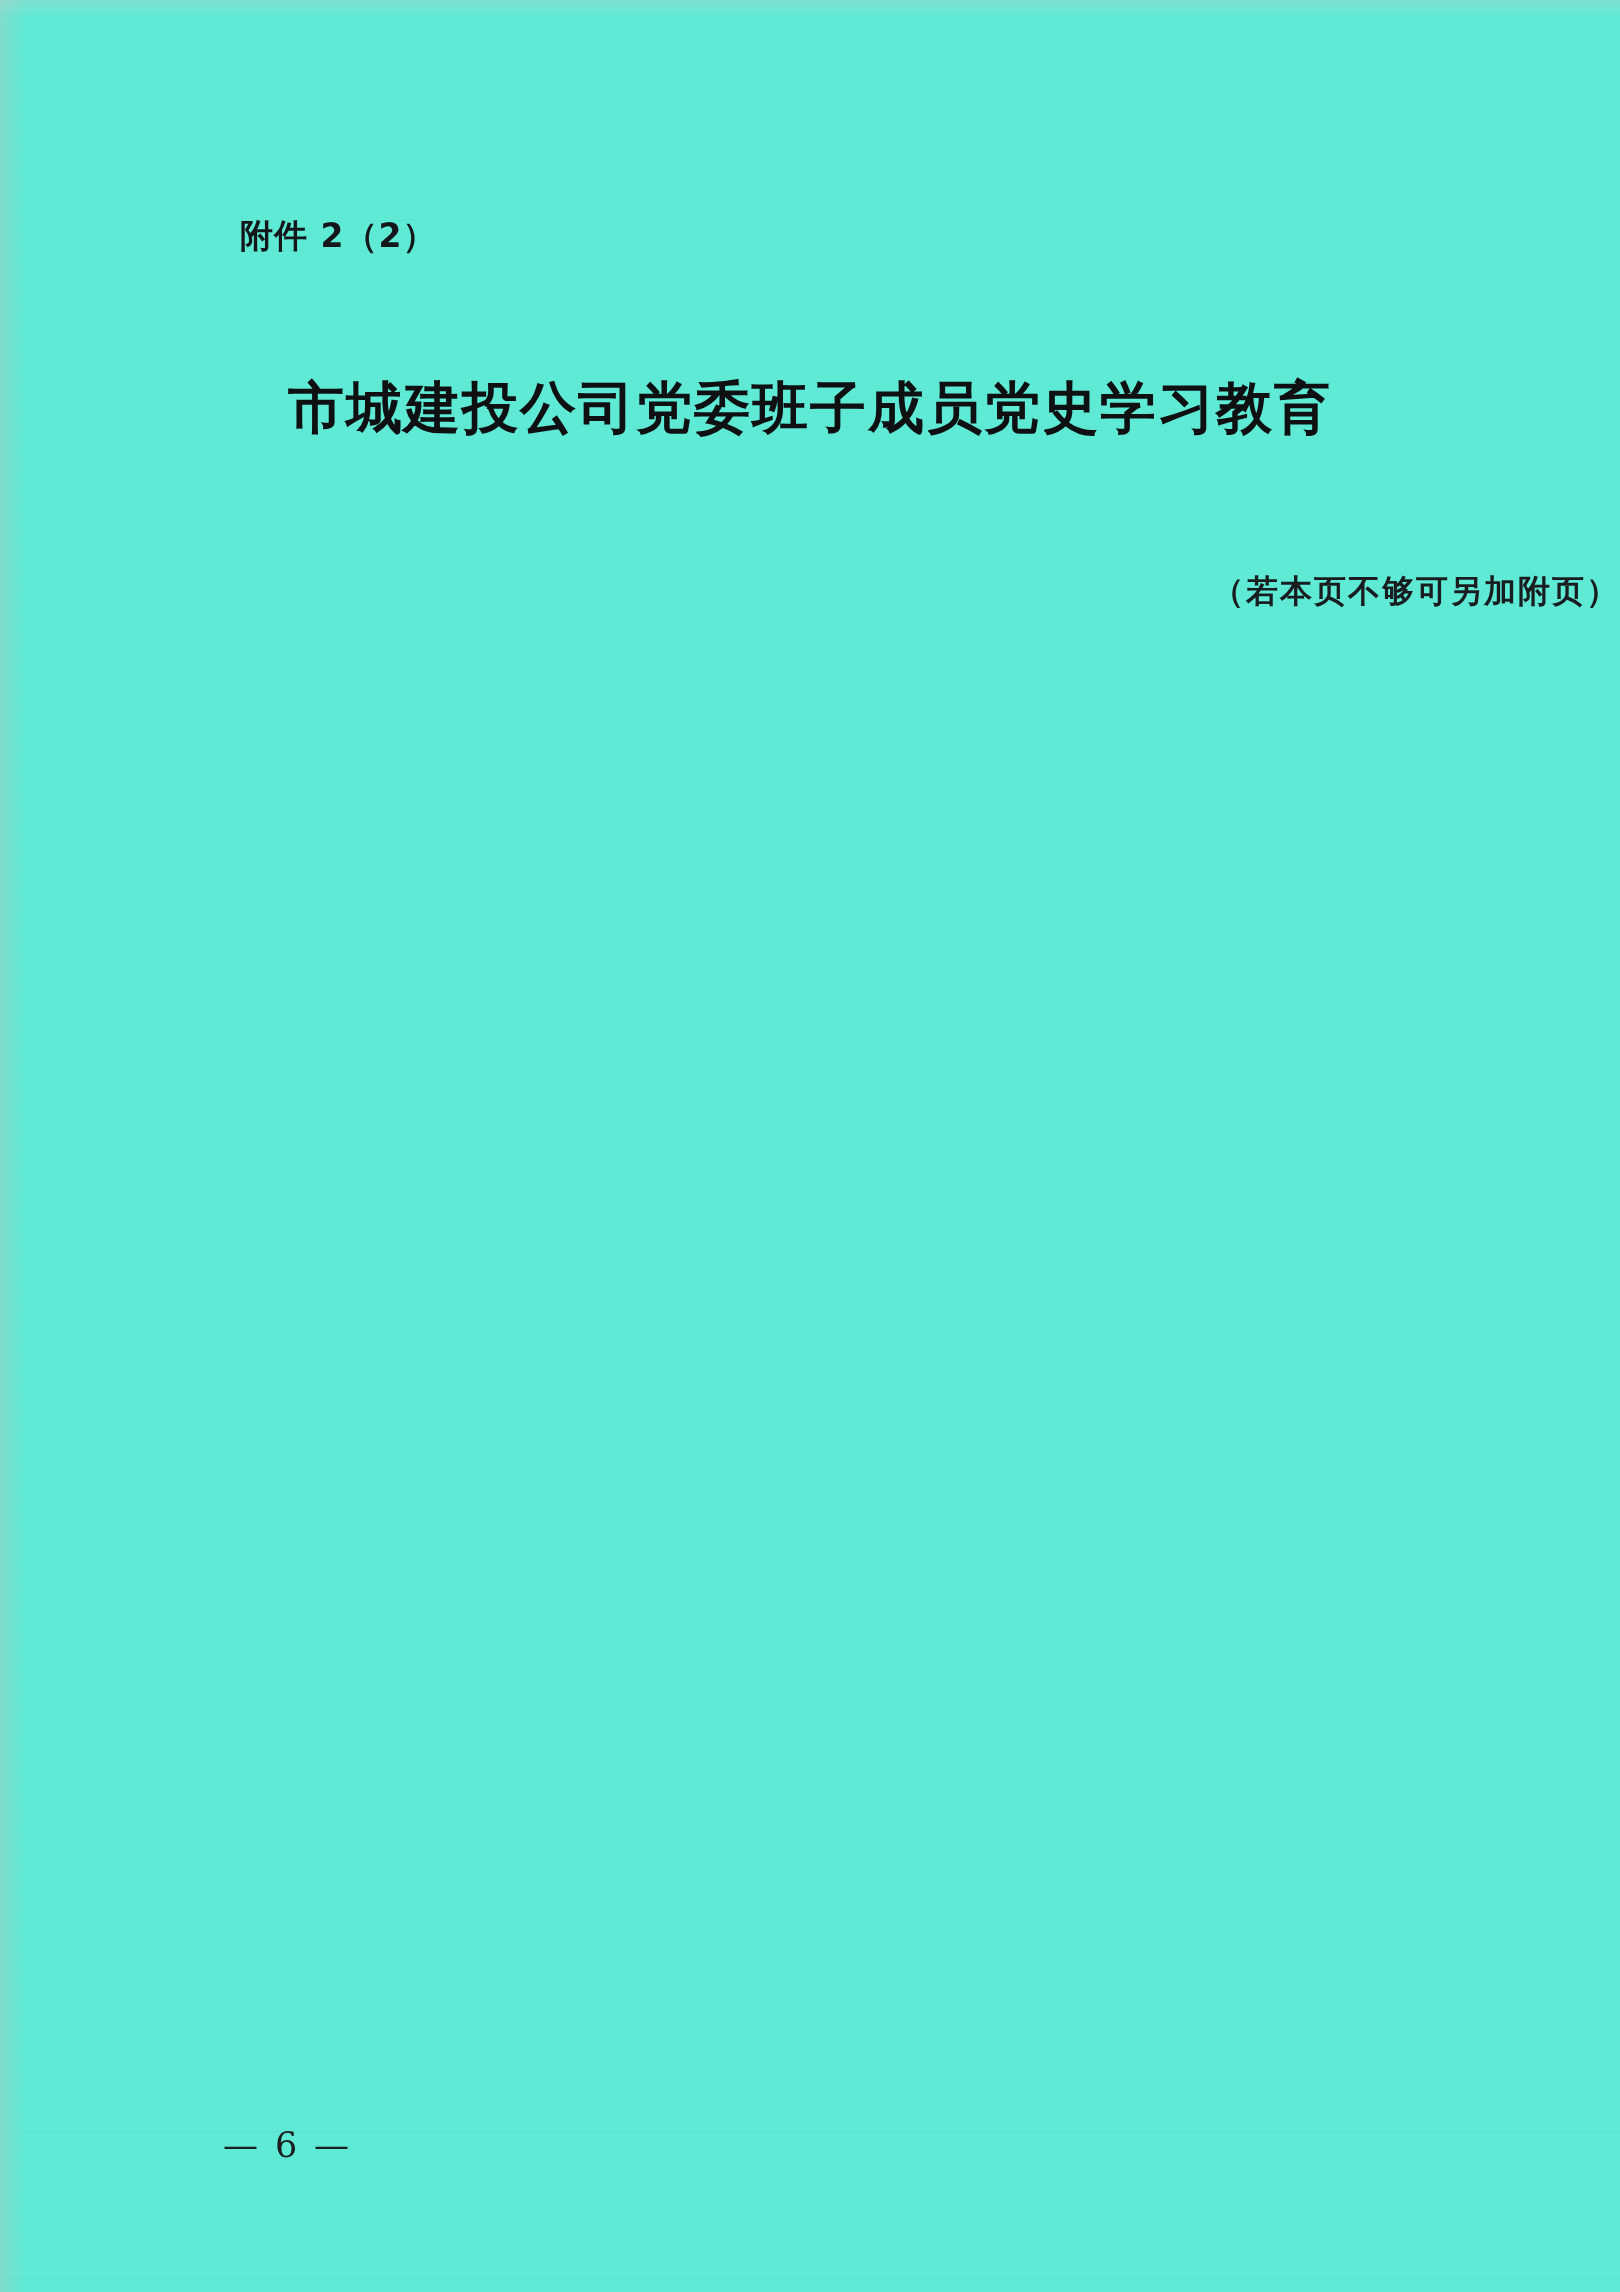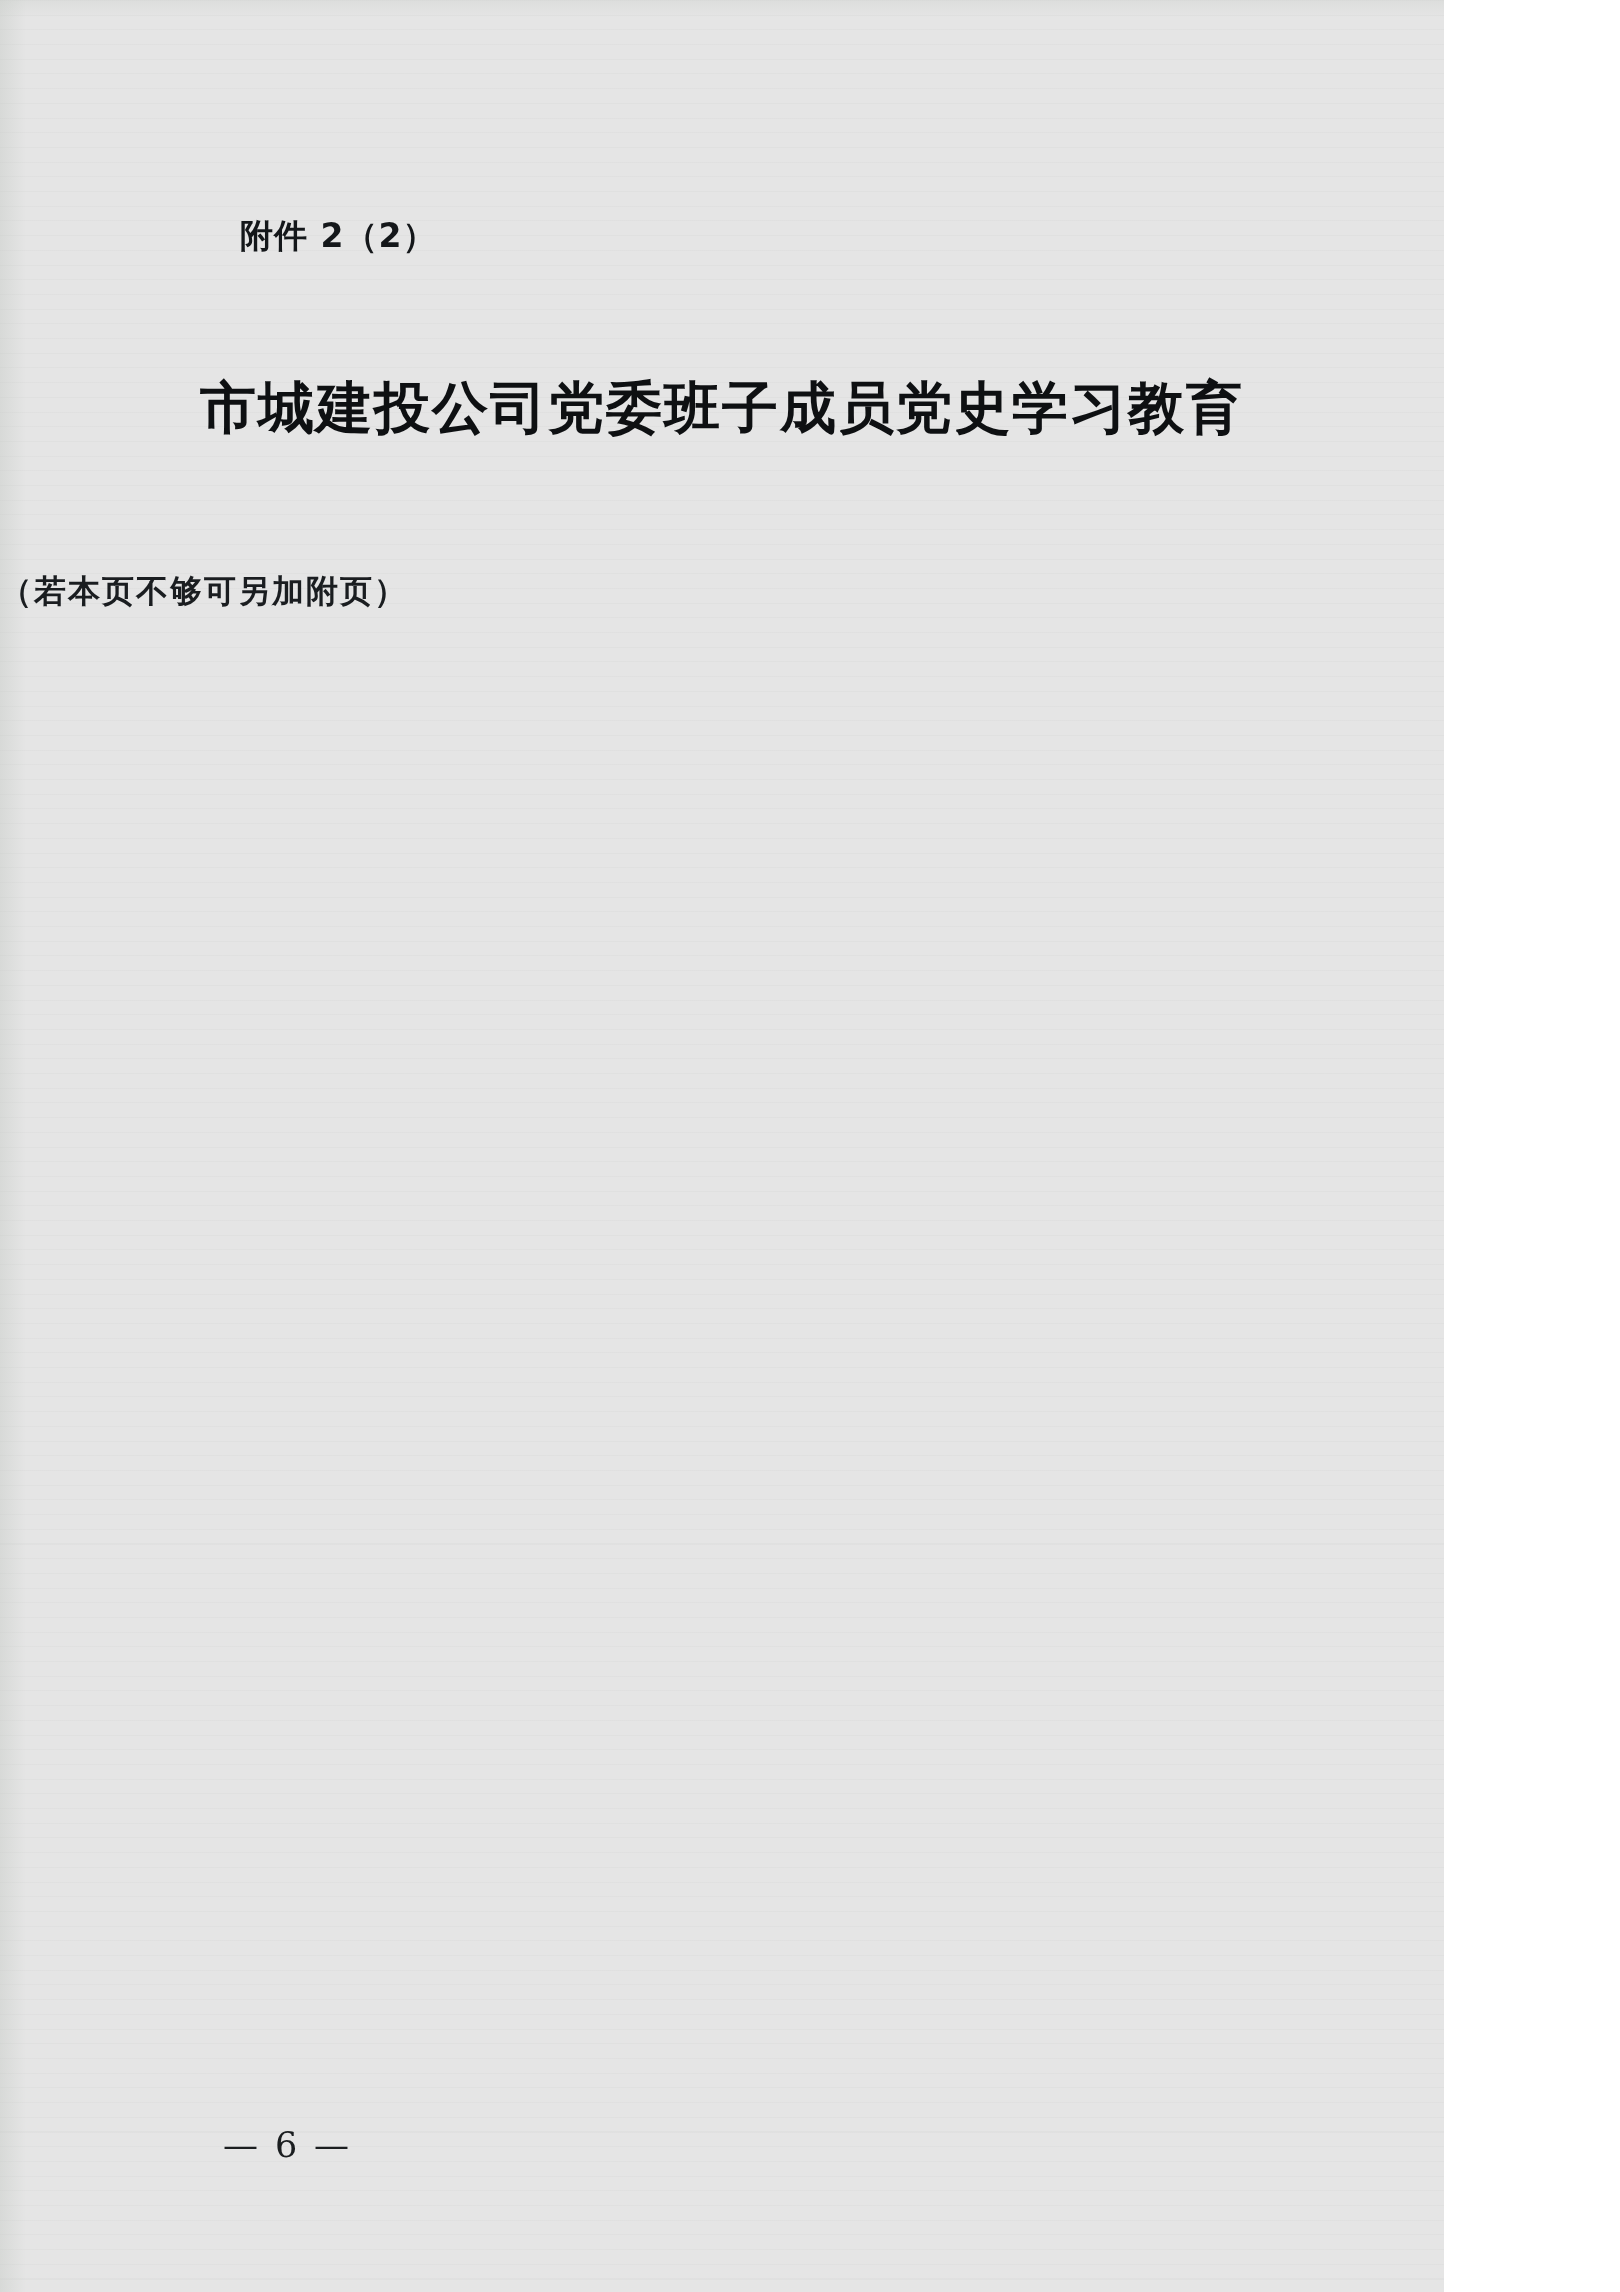--- a/index.html
+++ b/index.html
@@ -5,23 +5,23 @@
   html, body {
     margin: 0;
     padding: 0;
     background: #ffffff;
   }
   body {
     font-family: "Liberation Sans", sans-serif;
   }
   .page {
     position: relative;
-    width: 1444px;
+    width: 1620px;
     height: 2293px;
-    background: #e5e5e5;
+    background: #5eead4;
     overflow: hidden;
     text-decoration: underline;
   }
   
   .scan-texture {
     position: absolute;
     inset: 0;
     background-image: repeating-linear-gradient(
       to bottom,
       rgba(120,125,120,0.045) 0px,
@@ -71,21 +71,21 @@
     letter-spacing: 2px;
   }
   .doc-title .line2 {
     display: block;
   }
   .doc-subtitle {
     position: absolute;
     left: 0;
     right: 0;
     top: 570px;
-    text-align: left;
+    text-align: right;
     font-family: "DejaVu Serif", serif;
     font-size: 32px;
     font-weight: 600;
     color: #1a1d20;
     letter-spacing: 2px;
   }
   .recipient-line {
     position: absolute;
     left: 240px;
     top: 745px;

